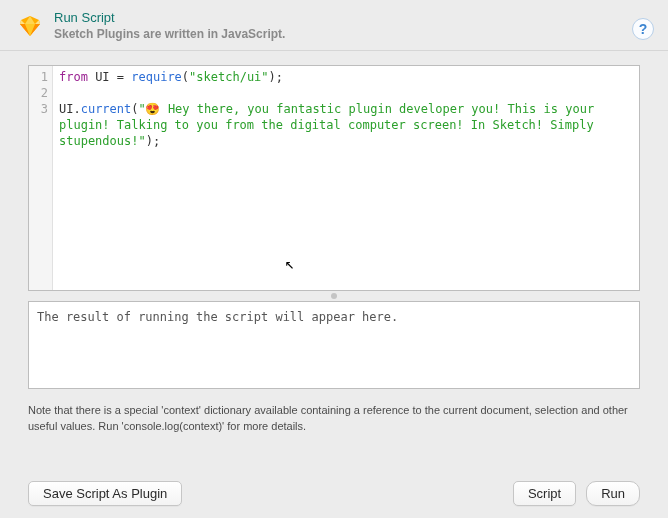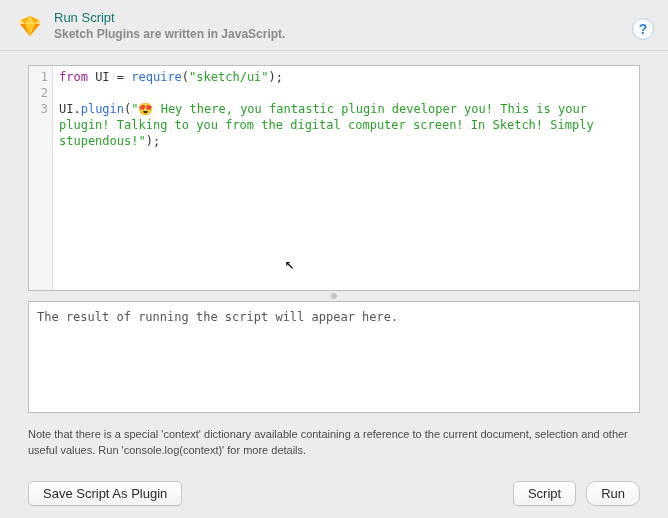--- a/index.html
+++ b/index.html
@@ -96,21 +96,21 @@
       height: 10px;
     }
     .grip {
       width: 6px; height: 6px;
       border-radius: 50%;
       background: #c4c4c4;
     }
     .output {
       border: 1px solid #bdbdbd;
       background: #fff;
-      height: 112px;
+      height: 88px;
       padding: 8px 8px;
       font-family: Menlo, Monaco, Consolas, monospace;
       font-size: 12px;
       color: #555;
     }
     .note {
       padding: 14px 16px 0 28px;
       font-size: 11px;
       color: #4b4b4b;
       line-height: 1.4;
@@ -157,21 +157,21 @@
 
 <div class="content">
   <div class="editor-wrap">
     <div class="gutter">
       <div>1</div>
       <div>2</div>
       <div>3</div>
     </div>
     <div class="code"><span class="tok-kw">from</span><span> UI = </span><span class="tok-fn">require</span><span>(</span><span class="tok-str">"sketch/ui"</span><span>);</span>
 
-<span>UI.</span><span class="tok-fn">plugin</span><span>(</span><span class="tok-str">"😍 Hey there, you fantastic plugin developer you! This is your plugin! Talking to you from the digital computer screen! In Sketch! Simply stupendous!"</span><span>);</span><span class="cursor">↖</span></div>
+<span>UI.</span><span class="tok-fn">current</span><span>(</span><span class="tok-str">"😍 Hey there, you fantastic plugin developer you! This is your plugin! Talking to you from the digital computer screen! In Sketch! Simply stupendous!"</span><span>);</span><span class="cursor">↖</span></div>
   </div>
 
   <div class="splitter">
     <div class="grip"></div>
   </div>
 
   <div class="output">
     <span>The result of running the script will appear here.</span>
   </div>
 </div>

